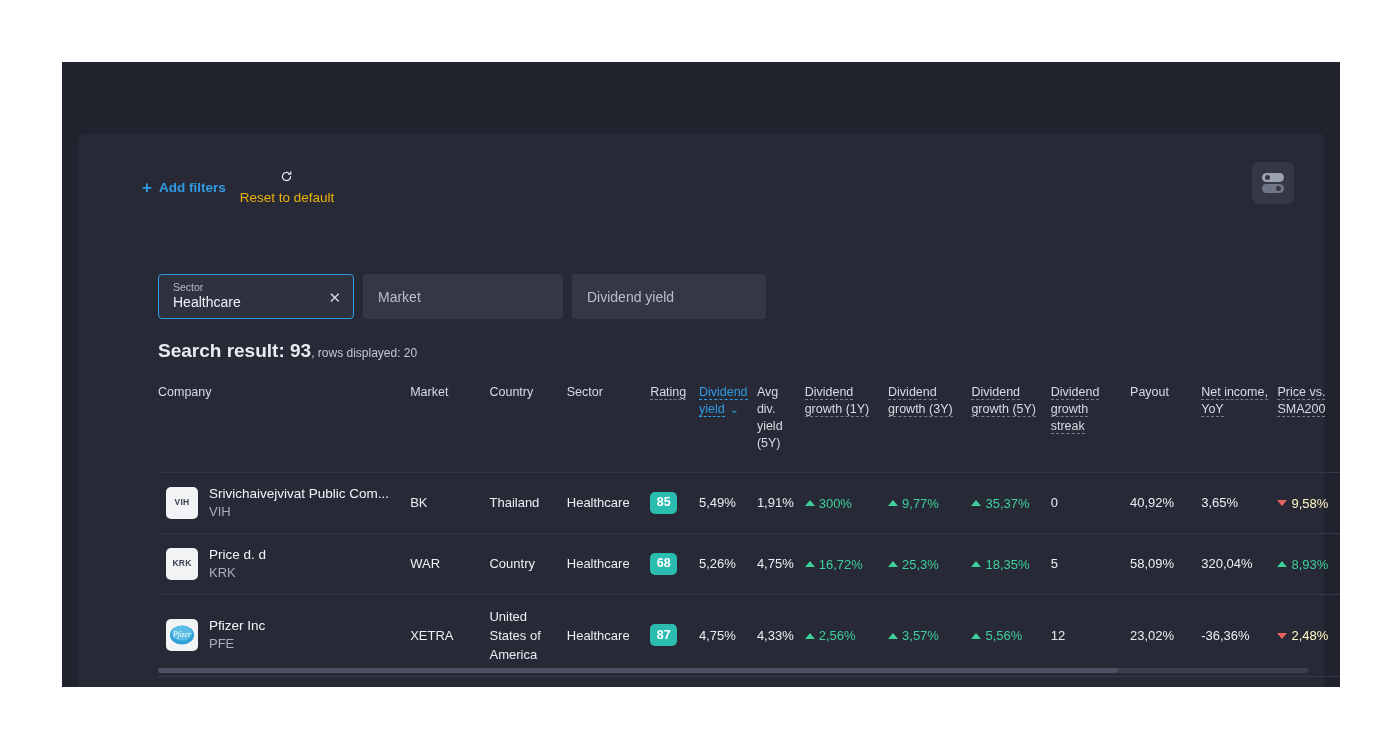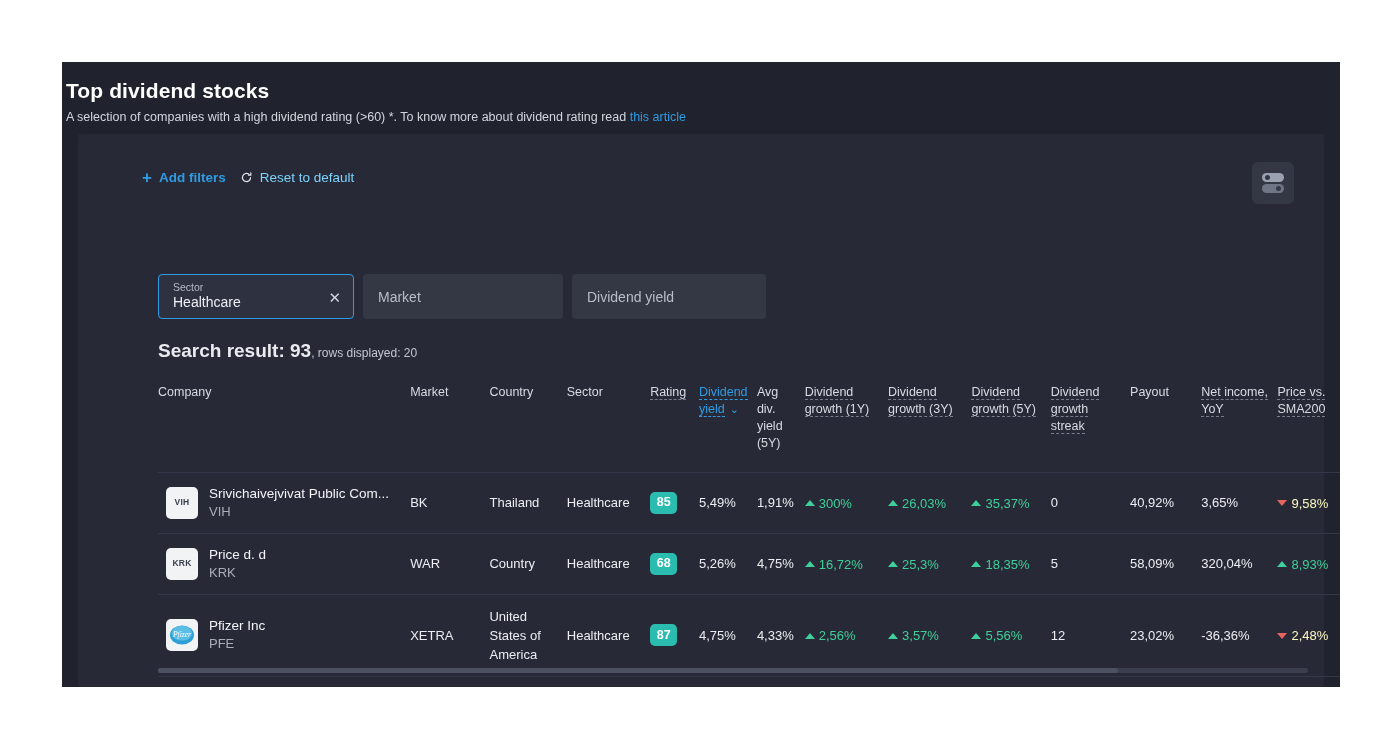--- a/index.html
+++ b/index.html
@@ -75,21 +75,21 @@
   }
   .link-btn {
     display: flex;
     align-items: center;
     gap: 7px;
     font-size: 13.5px;
     cursor: pointer;
     user-select: none;
   }
   .link-btn.accent { color: #2f9be3; font-weight: bold; }
-  .link-btn.muted  { color: #7dd3fc; }
+  .link-btn.muted  { color: #eab308; flex-direction: column; }
   .plus-icon {
     color: #2f9be3;
     font-size: 17px;
     line-height: 14px;
     font-weight: bold;
   }
   .reset-icon {
     display: inline-block;
     width: 13px; height: 13px;
     position: relative;
@@ -369,26 +369,20 @@
     cursor: grab;
   }
 </style>
 </head>
 <body>
 
 <div id="screenshot">
 
   <div class="page-panel">
 
-    <div class="header-block">
-      <div class="page-title">Top dividend stocks</div>
-      <div class="page-subtitle">
-        <span>A selection of companies with a high dividend rating (&gt;60) *. To know more about dividend rating read </span><a class="inline-link" href="#">this article</a>
-      </div>
-    </div>
 
     <div class="card"></div>
 
     <div class="filter-actions">
       <div class="link-btn accent">
         <span class="plus-icon">+</span>
         <span>Add filters</span>
       </div>
       <div class="link-btn muted">
         <span class="reset-icon">
@@ -488,21 +482,21 @@
               <td>Healthcare</td>
               <td><span class="rating-badge">85</span></td>
               <td>5,49%</td>
               <td>1,91%</td>
               <td><span class="val-up">
                   <span class="tri up"></span>
                   <span>300%</span>
                 </span></td>
               <td><span class="val-up">
                   <span class="tri up"></span>
-                  <span>26,03%</span>
+                  <span>9,77%</span>
                 </span></td>
               <td><span class="val-up">
                   <span class="tri up"></span>
                   <span>35,37%</span>
                 </span></td>
               <td>0</td>
               <td>40,92%</td>
               <td>3,65%</td>
               <td><span class="val-down">
                   <span class="tri down"></span>

